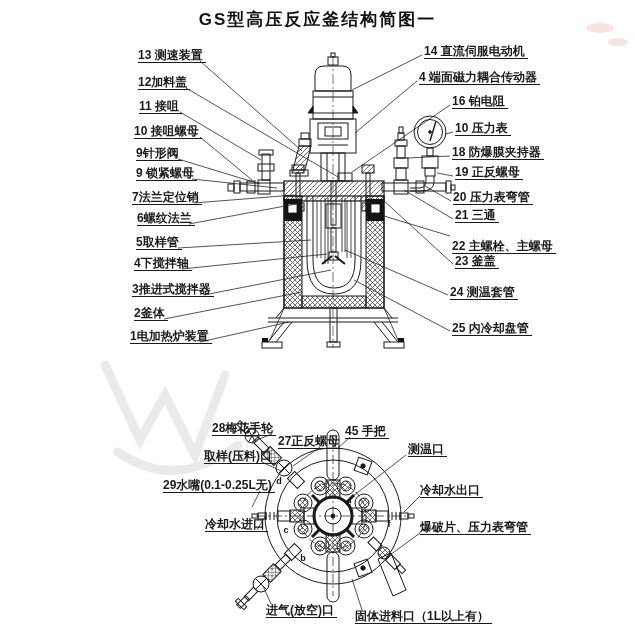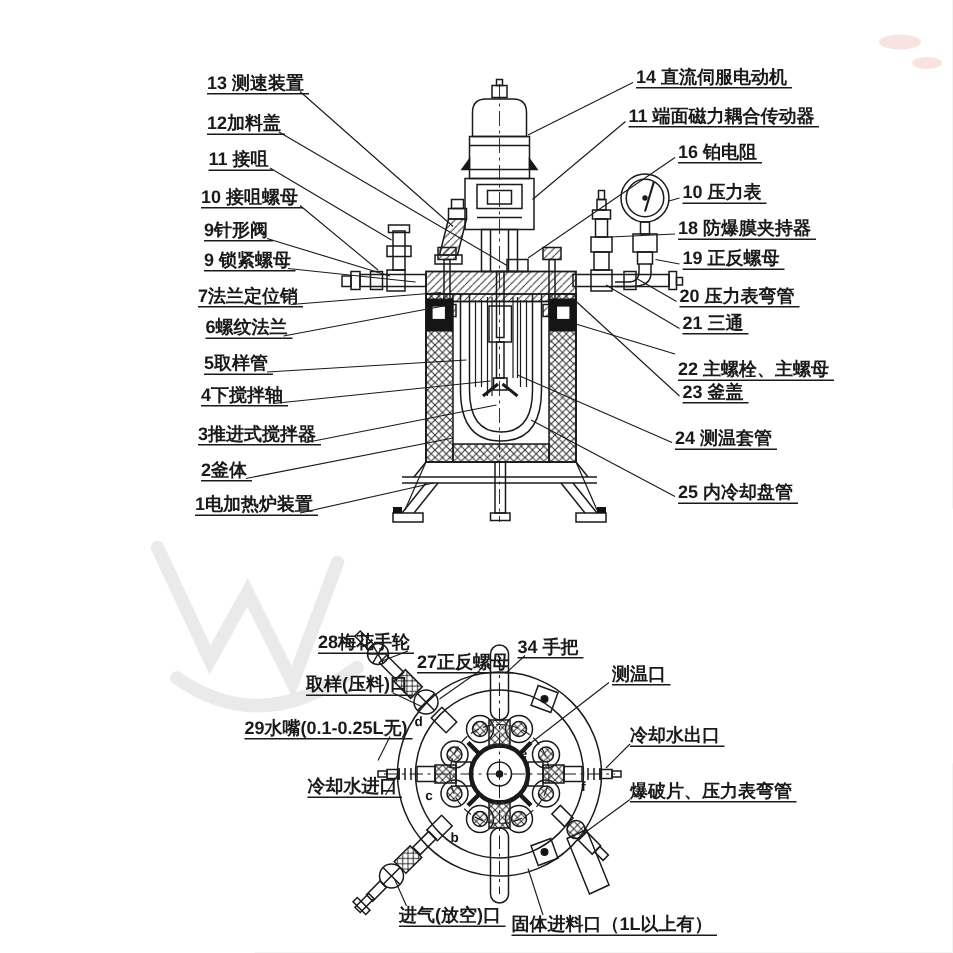--- a/index.html
+++ b/index.html
@@ -18,20 +18,21 @@
     border-bottom:1px solid #1a1a1a;padding:0 3px 1px 0;
   }
   svg{position:absolute;left:0;top:0;}
   .pl{font-family:"Liberation Sans",sans-serif;font-size:9px;fill:#111;font-weight:600;}
 </style>
 </head>
 <body>
 
 <div class="page">
 
+  <div class="title">GS型高压反应釜结构简图一</div>
 
   <svg width="635" height="635" viewBox="0 0 635 635">
     <defs>
       <pattern id="xh" width="5" height="5" patternUnits="userSpaceOnUse">
         <path d="M0,5 L5,0 M0,0 L5,5" stroke="#333" stroke-width="0.7"></path>
       </pattern>
       <pattern id="dh" width="5" height="5" patternUnits="userSpaceOnUse">
         <path d="M0,5 L5,0" stroke="#333" stroke-width="0.7"></path>
       </pattern>
     </defs>
@@ -373,37 +374,37 @@
   <div class="lbl" style="left:136px;top:167px">9 锁紧螺母</div>
   <div class="lbl" style="left:132px;top:191px">7法兰定位销</div>
   <div class="lbl" style="left:137px;top:212px">6螺纹法兰</div>
   <div class="lbl" style="left:136px;top:236px">5取样管</div>
   <div class="lbl" style="left:134px;top:257px">4下搅拌轴</div>
   <div class="lbl" style="left:132px;top:283px">3推进式搅拌器</div>
   <div class="lbl" style="left:134px;top:307px">2釜体</div>
   <div class="lbl" style="left:130px;top:330px">1电加热炉装置</div>
 
   <div class="lbl" style="left:424px;top:45px">14 直流伺服电动机</div>
-  <div class="lbl" style="left:419px;top:71px">11 端面磁力耦合传动器</div>
+  <div class="lbl" style="left:419px;top:71px">4 端面磁力耦合传动器</div>
   <div class="lbl" style="left:452px;top:95px">16 铂电阻</div>
   <div class="lbl" style="left:455px;top:122px">10 压力表</div>
   <div class="lbl" style="left:452px;top:146px">18 防爆膜夹持器</div>
   <div class="lbl" style="left:455px;top:166px">19 正反螺母</div>
   <div class="lbl" style="left:453px;top:191px">20 压力表弯管</div>
   <div class="lbl" style="left:455px;top:209px">21 三通</div>
   <div class="lbl" style="left:452px;top:240px">22 主螺栓、主螺母</div>
   <div class="lbl" style="left:455px;top:255px">23 釜盖</div>
   <div class="lbl" style="left:450px;top:286px">24 测温套管</div>
   <div class="lbl" style="left:452px;top:322px">25 内冷却盘管</div>
 
   <div class="lbl" style="left:212px;top:422px">28梅花手轮</div>
   <div class="lbl" style="left:278px;top:435px">27正反螺母</div>
-  <div class="lbl" style="left:345px;top:425px">34 手把</div>
+  <div class="lbl" style="left:345px;top:425px">45 手把</div>
   <div class="lbl" style="left:204px;top:450px">取样(压料)口</div>
   <div class="lbl" style="left:408px;top:443px">测温口</div>
   <div class="lbl" style="left:163px;top:479px">29水嘴(0.1-0.25L无)</div>
   <div class="lbl" style="left:420px;top:484px">冷却水出口</div>
   <div class="lbl" style="left:205px;top:518px">冷却水进口</div>
   <div class="lbl" style="left:420px;top:521px">爆破片、压力表弯管</div>
   <div class="lbl" style="left:266px;top:604px">进气(放空)口</div>
-  <div class="lbl" style="left:341px;top:610px">固体进料口（1L以上有）</div>
+  <div class="lbl" style="left:355px;top:610px">固体进料口（1L以上有）</div>
 
 </div>
 
 </body></html>

